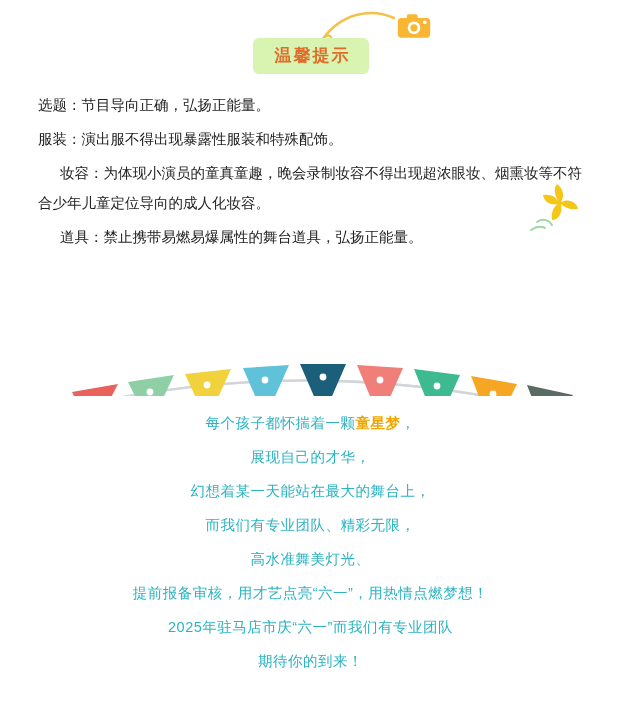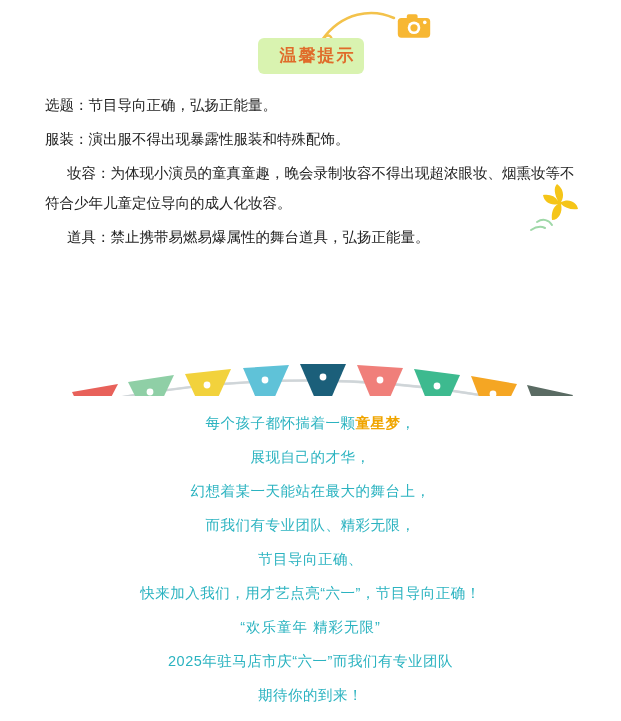--- a/index.html
+++ b/index.html
@@ -27,21 +27,21 @@
   .tip-badge {
     position: absolute;
     left: 50%;
     top: 38px;
     transform: translateX(-50%);
     background: #d9f3b0;
     color: #e06b2a;
     font-size: 17px;
     font-weight: bold;
     letter-spacing: 2px;
-    padding: 6px 8px 7px 22px;
+    padding: 6px 18px 7px 22px;
     border-radius: 6px;
     white-space: nowrap;
   }
   .swoosh {
     position: absolute;
     left: 320px;
     top: 6px;
     width: 120px;
     height: 44px;
   }
@@ -50,21 +50,20 @@
     left: 396px;
     top: 12px;
     width: 36px;
     height: 28px;
   }
 
   
   .body-text {
     padding: 0 38px 0 38px;
     margin-top: 4px;
-    margin-left: 7px;
   }
   .para {
     color: #222222;
     font-size: 14.5px;
     line-height: 30px;
     text-indent: 0;
     margin: 0 0 4px 0;
   }
   .para.indent { text-indent: 22px; }
 
@@ -177,20 +176,19 @@
         <circle cx="549" cy="128" r="3.4" fill="#ffffff"></circle>
       </g>
     </svg>
   </div>
 
   <div class="slogan">
     <div class="line"><span>每个孩子都怀揣着一颗</span><span class="hl">童星梦</span><span>，</span></div>
     <div class="line">展现自己的才华，</div>
     <div class="line">幻想着某一天能站在最大的舞台上，</div>
     <div class="line">而我们有专业团队、精彩无限，</div>
-    <div class="line">节目导向正确、</div>
-    <div class="line">快来加入我们，用才艺点亮“六一”，节目导向正确！</div>
-    <div class="line quote">“欢乐童年 精彩无限”</div>
+    <div class="line">高水准舞美灯光、</div>
+    <div class="line">提前报备审核，用才艺点亮“六一”，用热情点燃梦想！</div>
     <div class="line">2025年驻马店市庆“六一”而我们有专业团队</div>
     <div class="line">期待你的到来！</div>
   </div>
 
 </div>
 
 </body></html>

